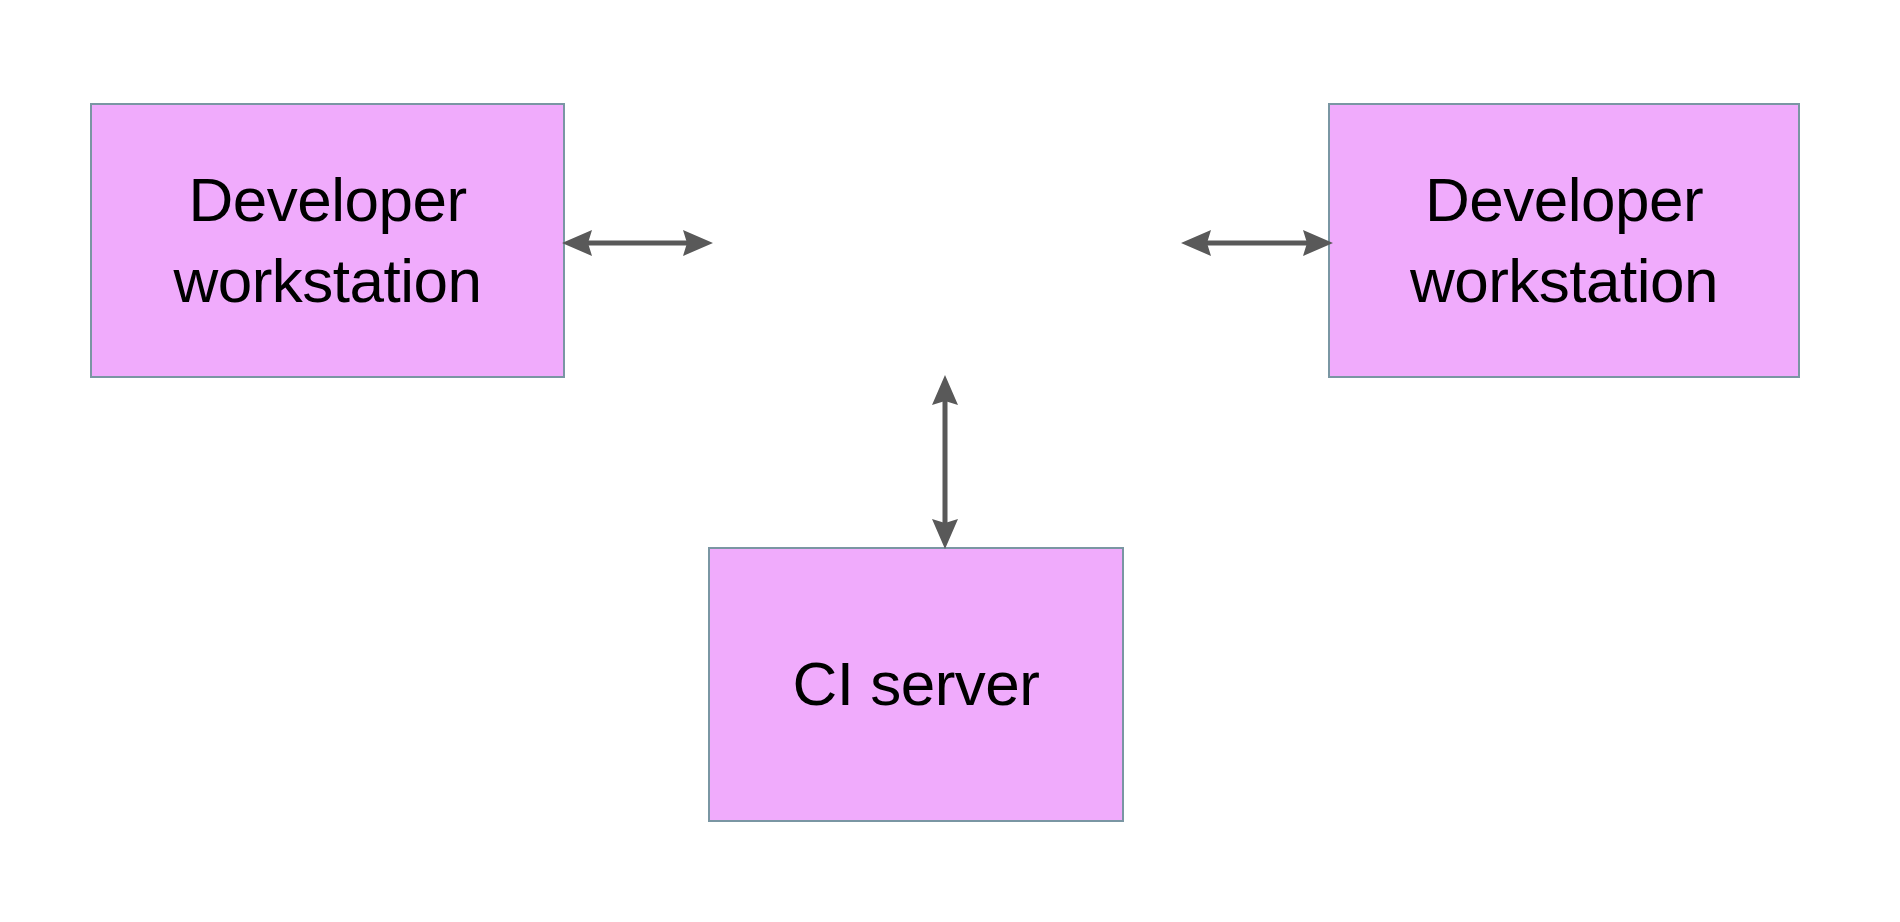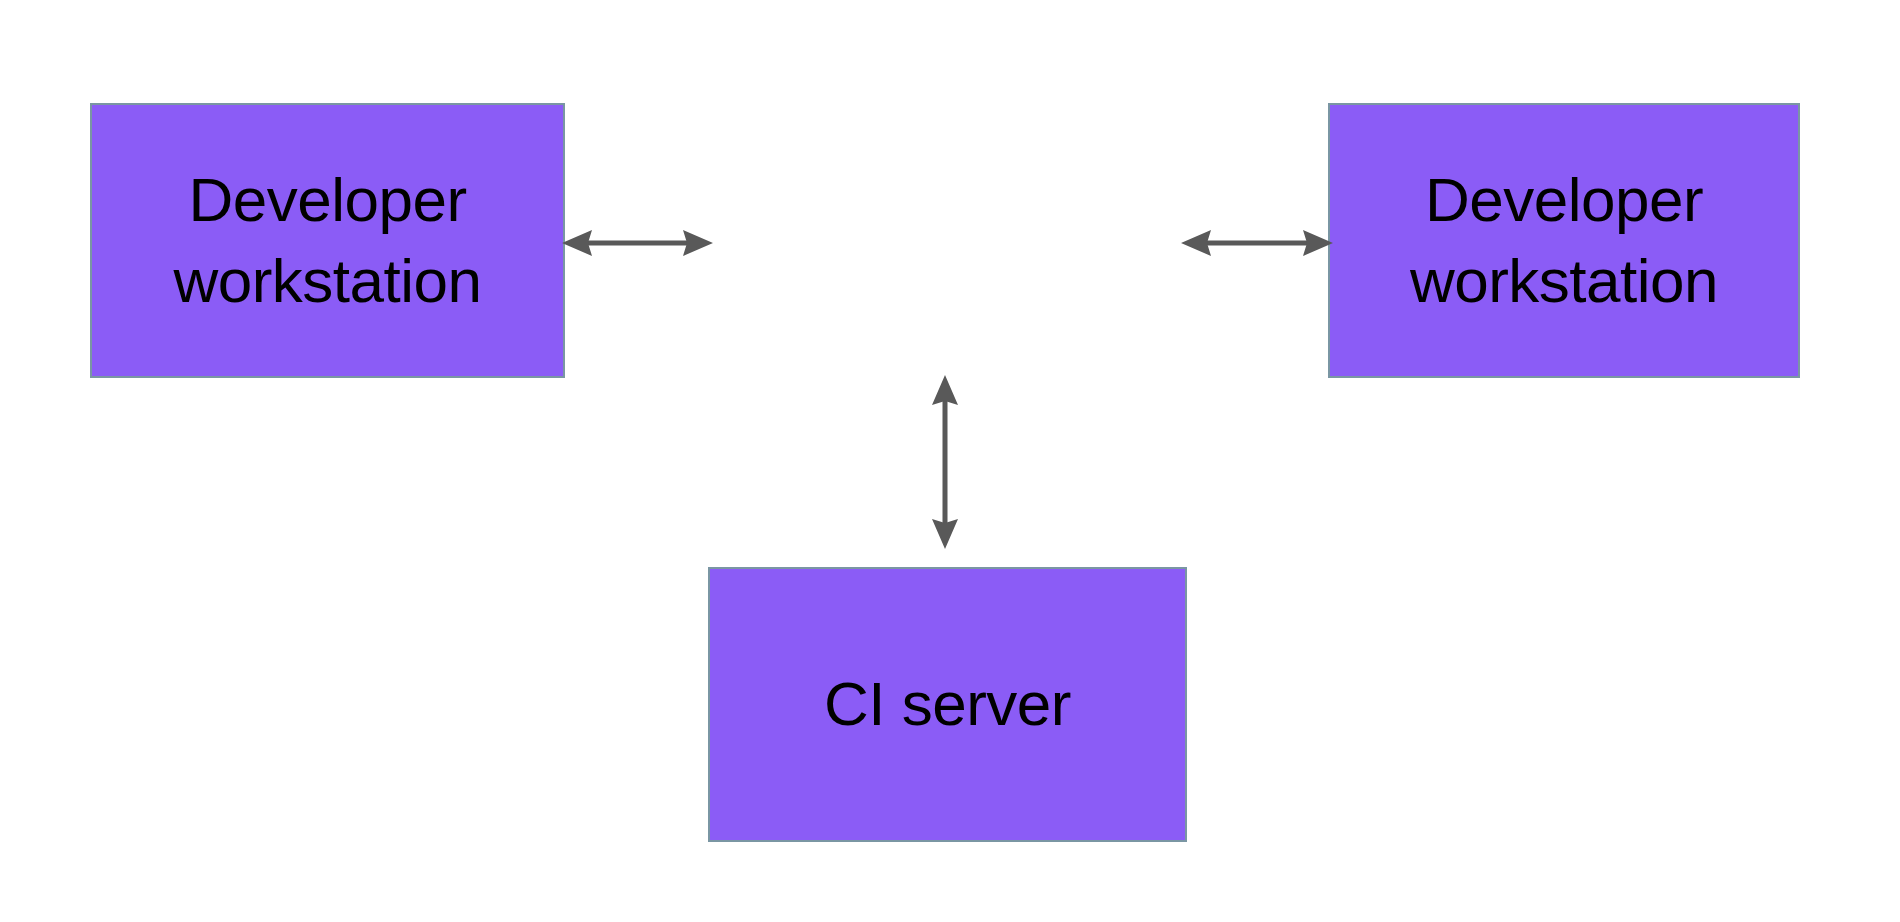--- a/index.html
+++ b/index.html
@@ -14,41 +14,41 @@
   #canvas {
     position: relative;
     width: 1900px;
     height: 922px;
     background: #ffffff;
     overflow: hidden;
   }
   .node {
     position: absolute;
     box-sizing: border-box;
-    background: #8b5cf6;
+    background: #f0abfc;
     border: 2px solid #7a96a3;
     display: flex;
     align-items: center;
     justify-content: center;
     text-align: center;
   }
   .node-label {
     color: #000000;
     font-family: "Liberation Sans", sans-serif;
     font-size: 62px;
     font-weight: 400;
     line-height: 1.30;
     letter-spacing: -0.5px;
     white-space: pre-line;
     padding: 0 10px;
   }
   .node-dev-left   { left: 90px;   top: 103px; width: 475px; height: 275px; }
   .node-cache      { left: 708px;  top: 103px; width: 475px; height: 275px; }
   .node-dev-right  { left: 1328px; top: 103px; width: 472px; height: 275px; }
-  .node-ci         { left: 708px;  top: 567px; width: 479px; height: 275px; }
+  .node-ci         { left: 708px;  top: 547px; width: 416px; height: 275px; }
 
   .connector {
     position: absolute;
     overflow: visible;
   }
   .conn-left-cache  { left: 560px;  top: 213px;  width: 155px; height: 60px; }
   .conn-cache-right { left: 1178px; top: 213px;  width: 158px; height: 60px; }
   .conn-cache-ci    { left: 915px;  top: 373px;  width: 60px;  height: 178px; }
 </style>
 </head>

